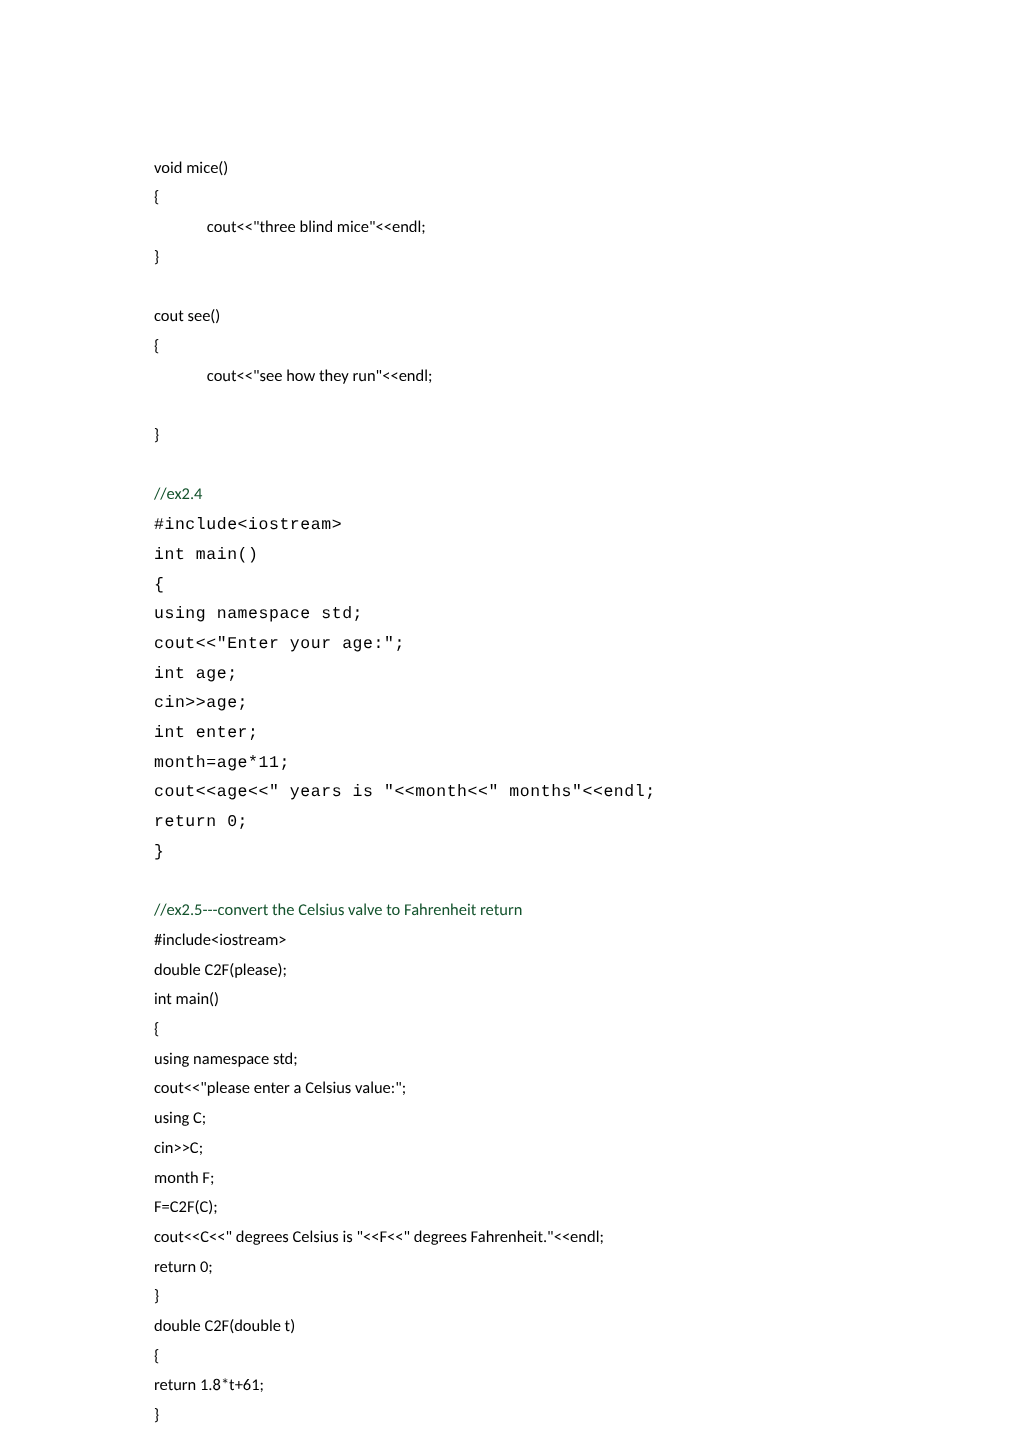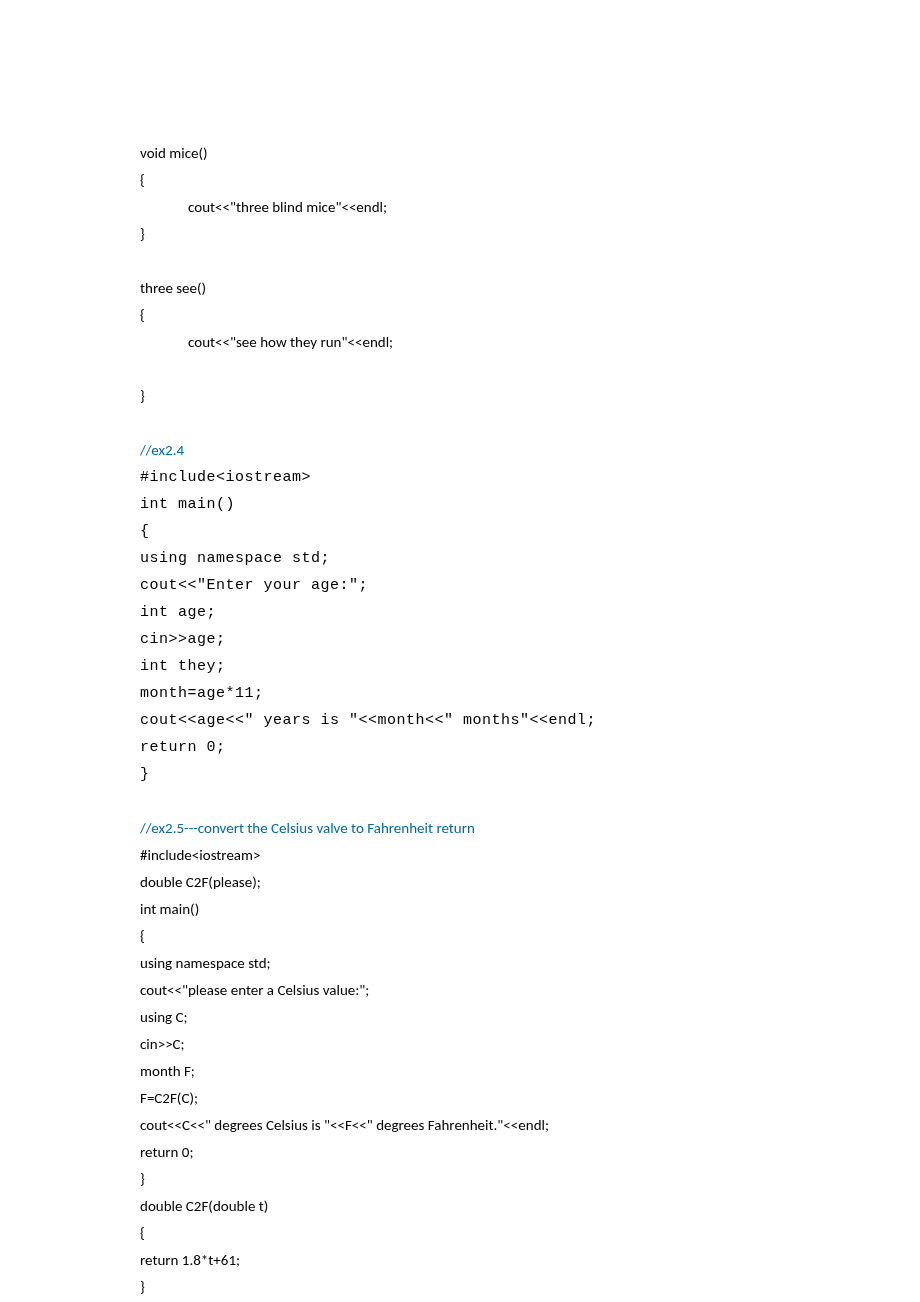--- a/index.html
+++ b/index.html
@@ -7,48 +7,48 @@
     background: #ffffff;
     width: 920px;
     height: 1302px;
     padding: 140px 140px 0 140px;
     font-family: Calibri, Arial, sans-serif;
     font-size: 15px;
     line-height: 27px;
     color: #000;
   }
   .mono { font-family: "SimSun", "NSimSun", "Courier New", monospace; font-size: 15px; letter-spacing: 0.5px; }
-  .red { color: #0369a1; }
+  .red { color: #14532d; }
   .indent { padding-left: 48px; }
   .blank { height: 27px; }
 </style>
 </head>
 <body>
 
 <div>void mice()</div>
 <div>{</div>
 <div class="indent">cout&lt;&lt;"three blind mice"&lt;&lt;endl;</div>
 <div>}</div>
 <div class="blank"></div>
-<div>three see()</div>
+<div>cout see()</div>
 <div>{</div>
 <div class="indent">cout&lt;&lt;"see how they run"&lt;&lt;endl;</div>
 <div class="blank"></div>
 <div>}</div>
 <div class="blank"></div>
 
 <div class="red">//ex2.4</div>
 <div class="mono">#include&lt;iostream&gt;</div>
 <div class="mono">int main()</div>
 <div class="mono">{</div>
 <div class="mono"> using namespace std;</div>
 <div class="mono"> cout&lt;&lt;"Enter your age:";</div>
 <div class="mono"> int age;</div>
 <div class="mono"> cin&gt;&gt;age;</div>
-<div class="mono"> int they;</div>
+<div class="mono"> int enter;</div>
 <div class="mono"> month=age*11;</div>
 <div class="mono"> cout&lt;&lt;age&lt;&lt;" years is "&lt;&lt;month&lt;&lt;" months"&lt;&lt;endl;</div>
 <div class="mono"> return 0;</div>
 <div class="mono">}</div>
 <div class="blank"></div>
 
 <div class="red">//ex2.5---convert the Celsius valve to Fahrenheit return</div>
 <div>#include&lt;iostream&gt;</div>
 <div>double C2F(please);</div>
 <div>int main()</div>

